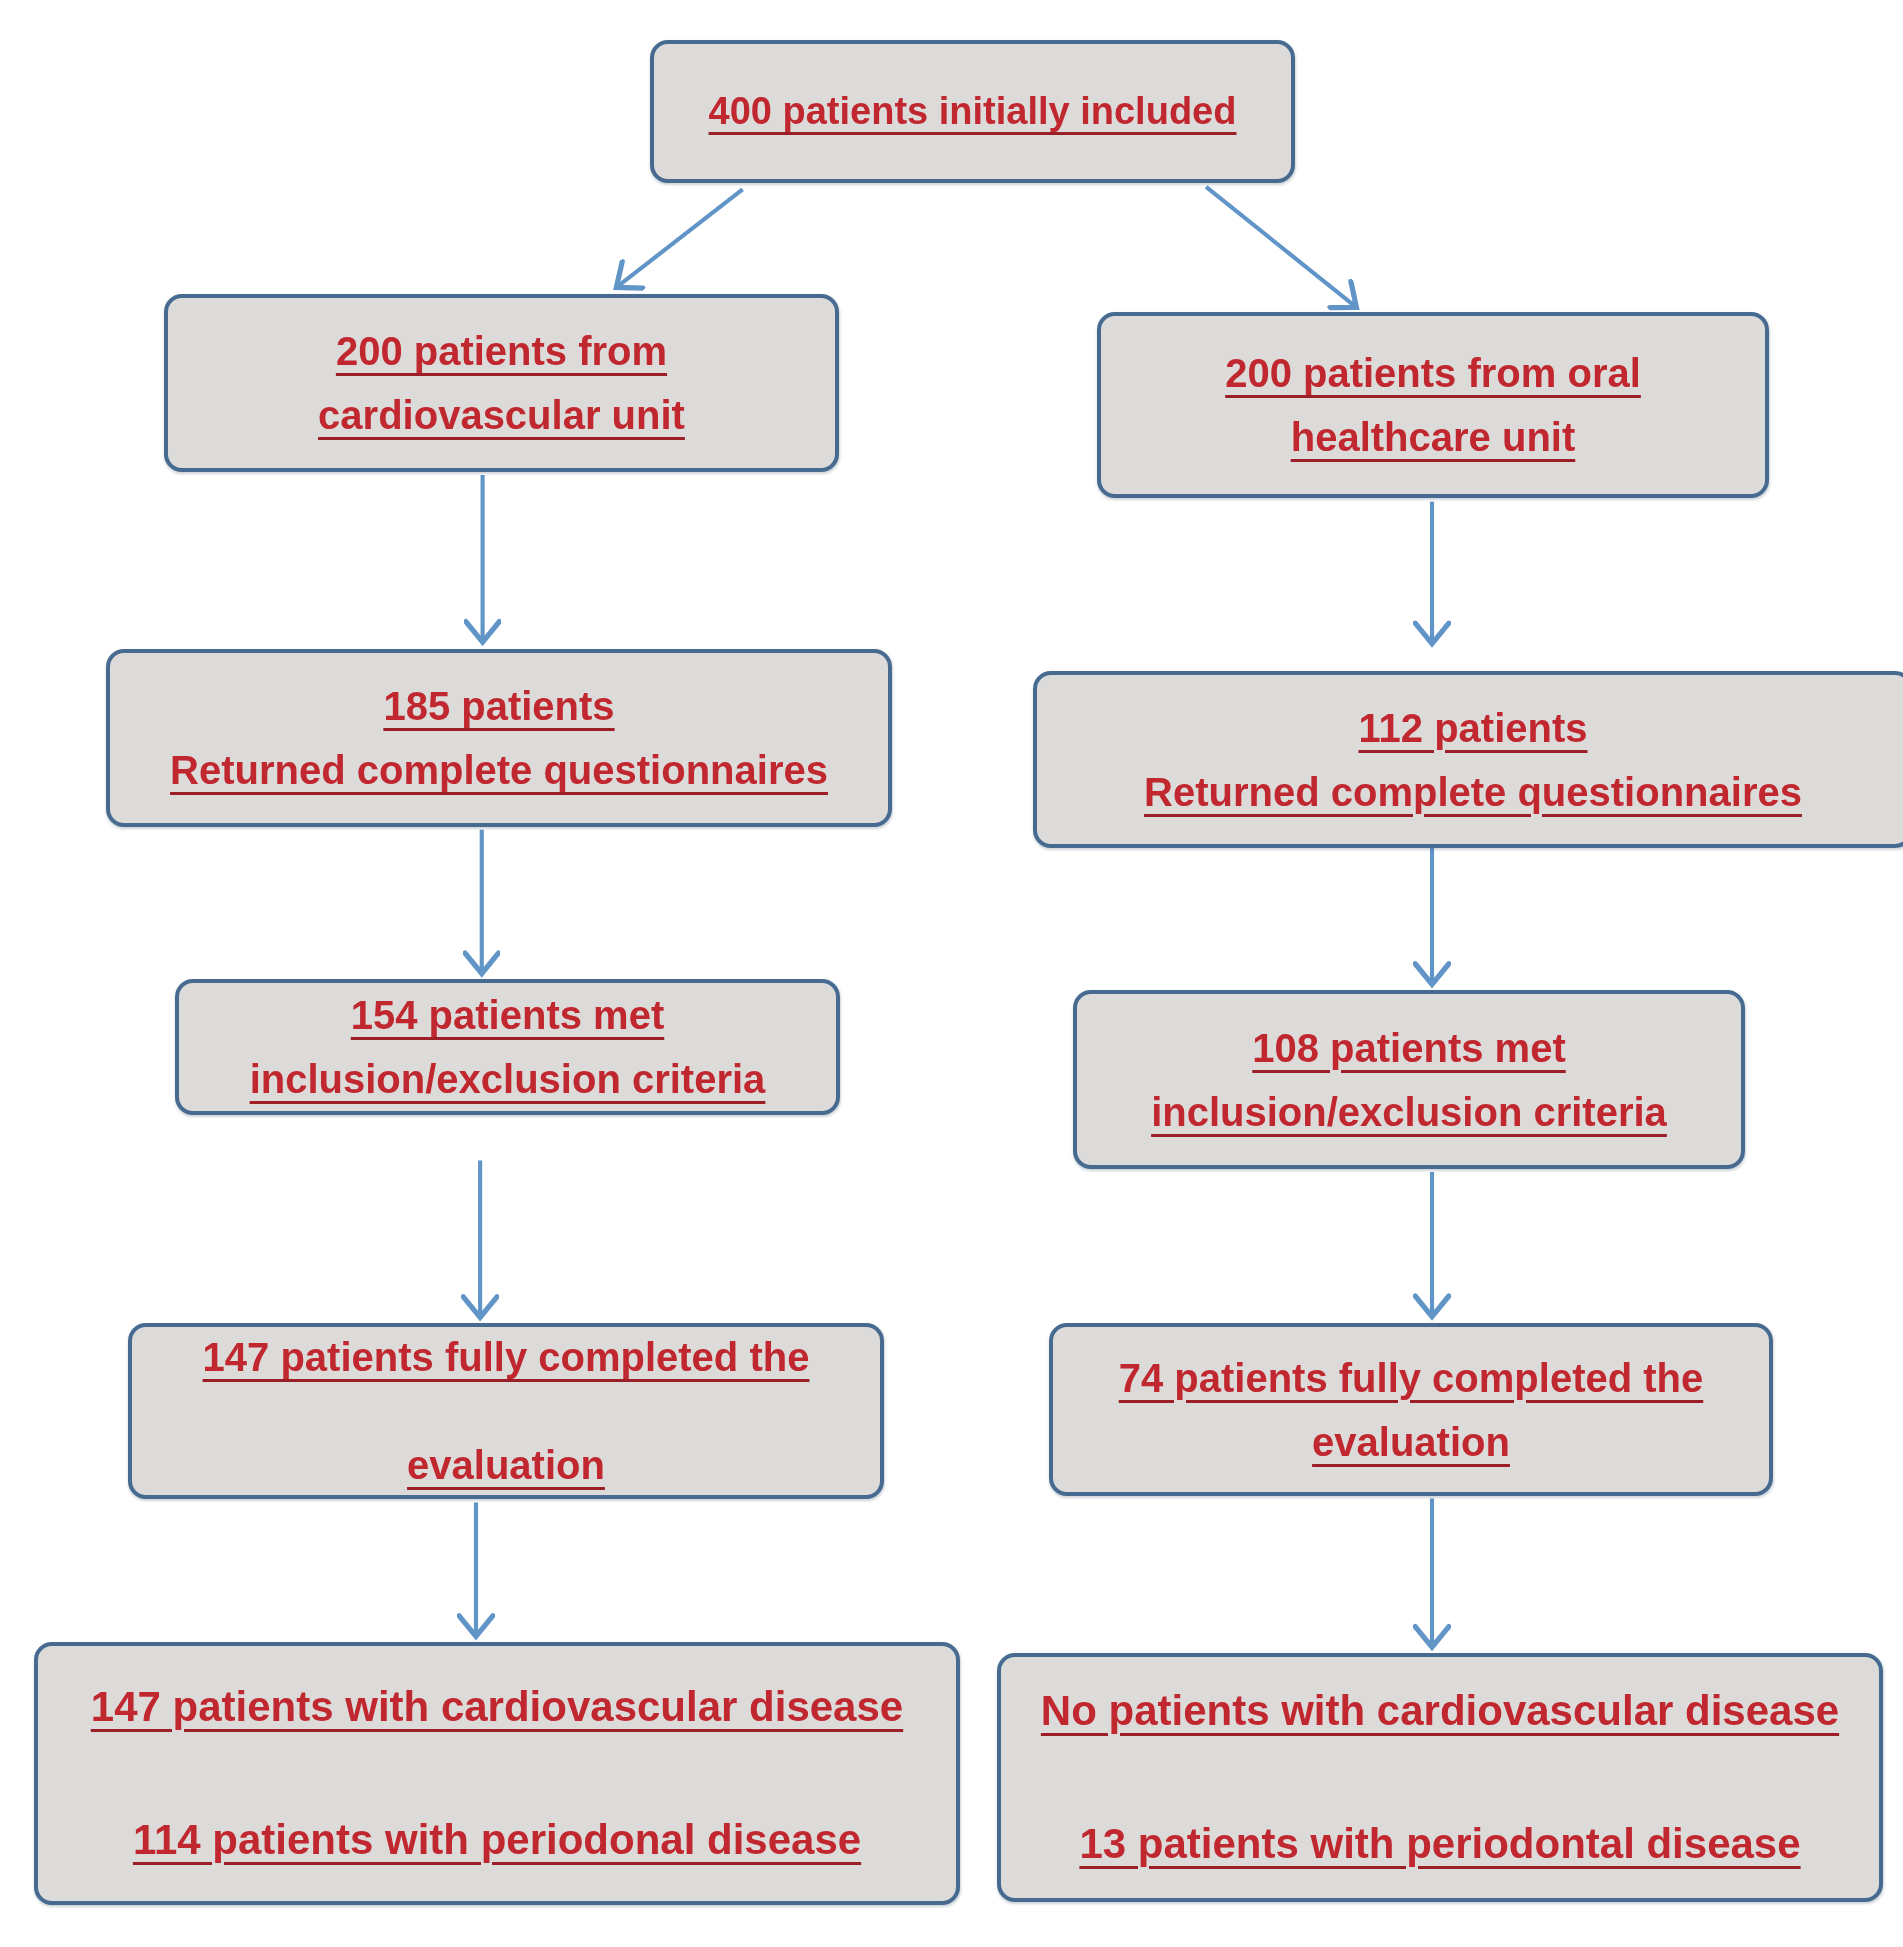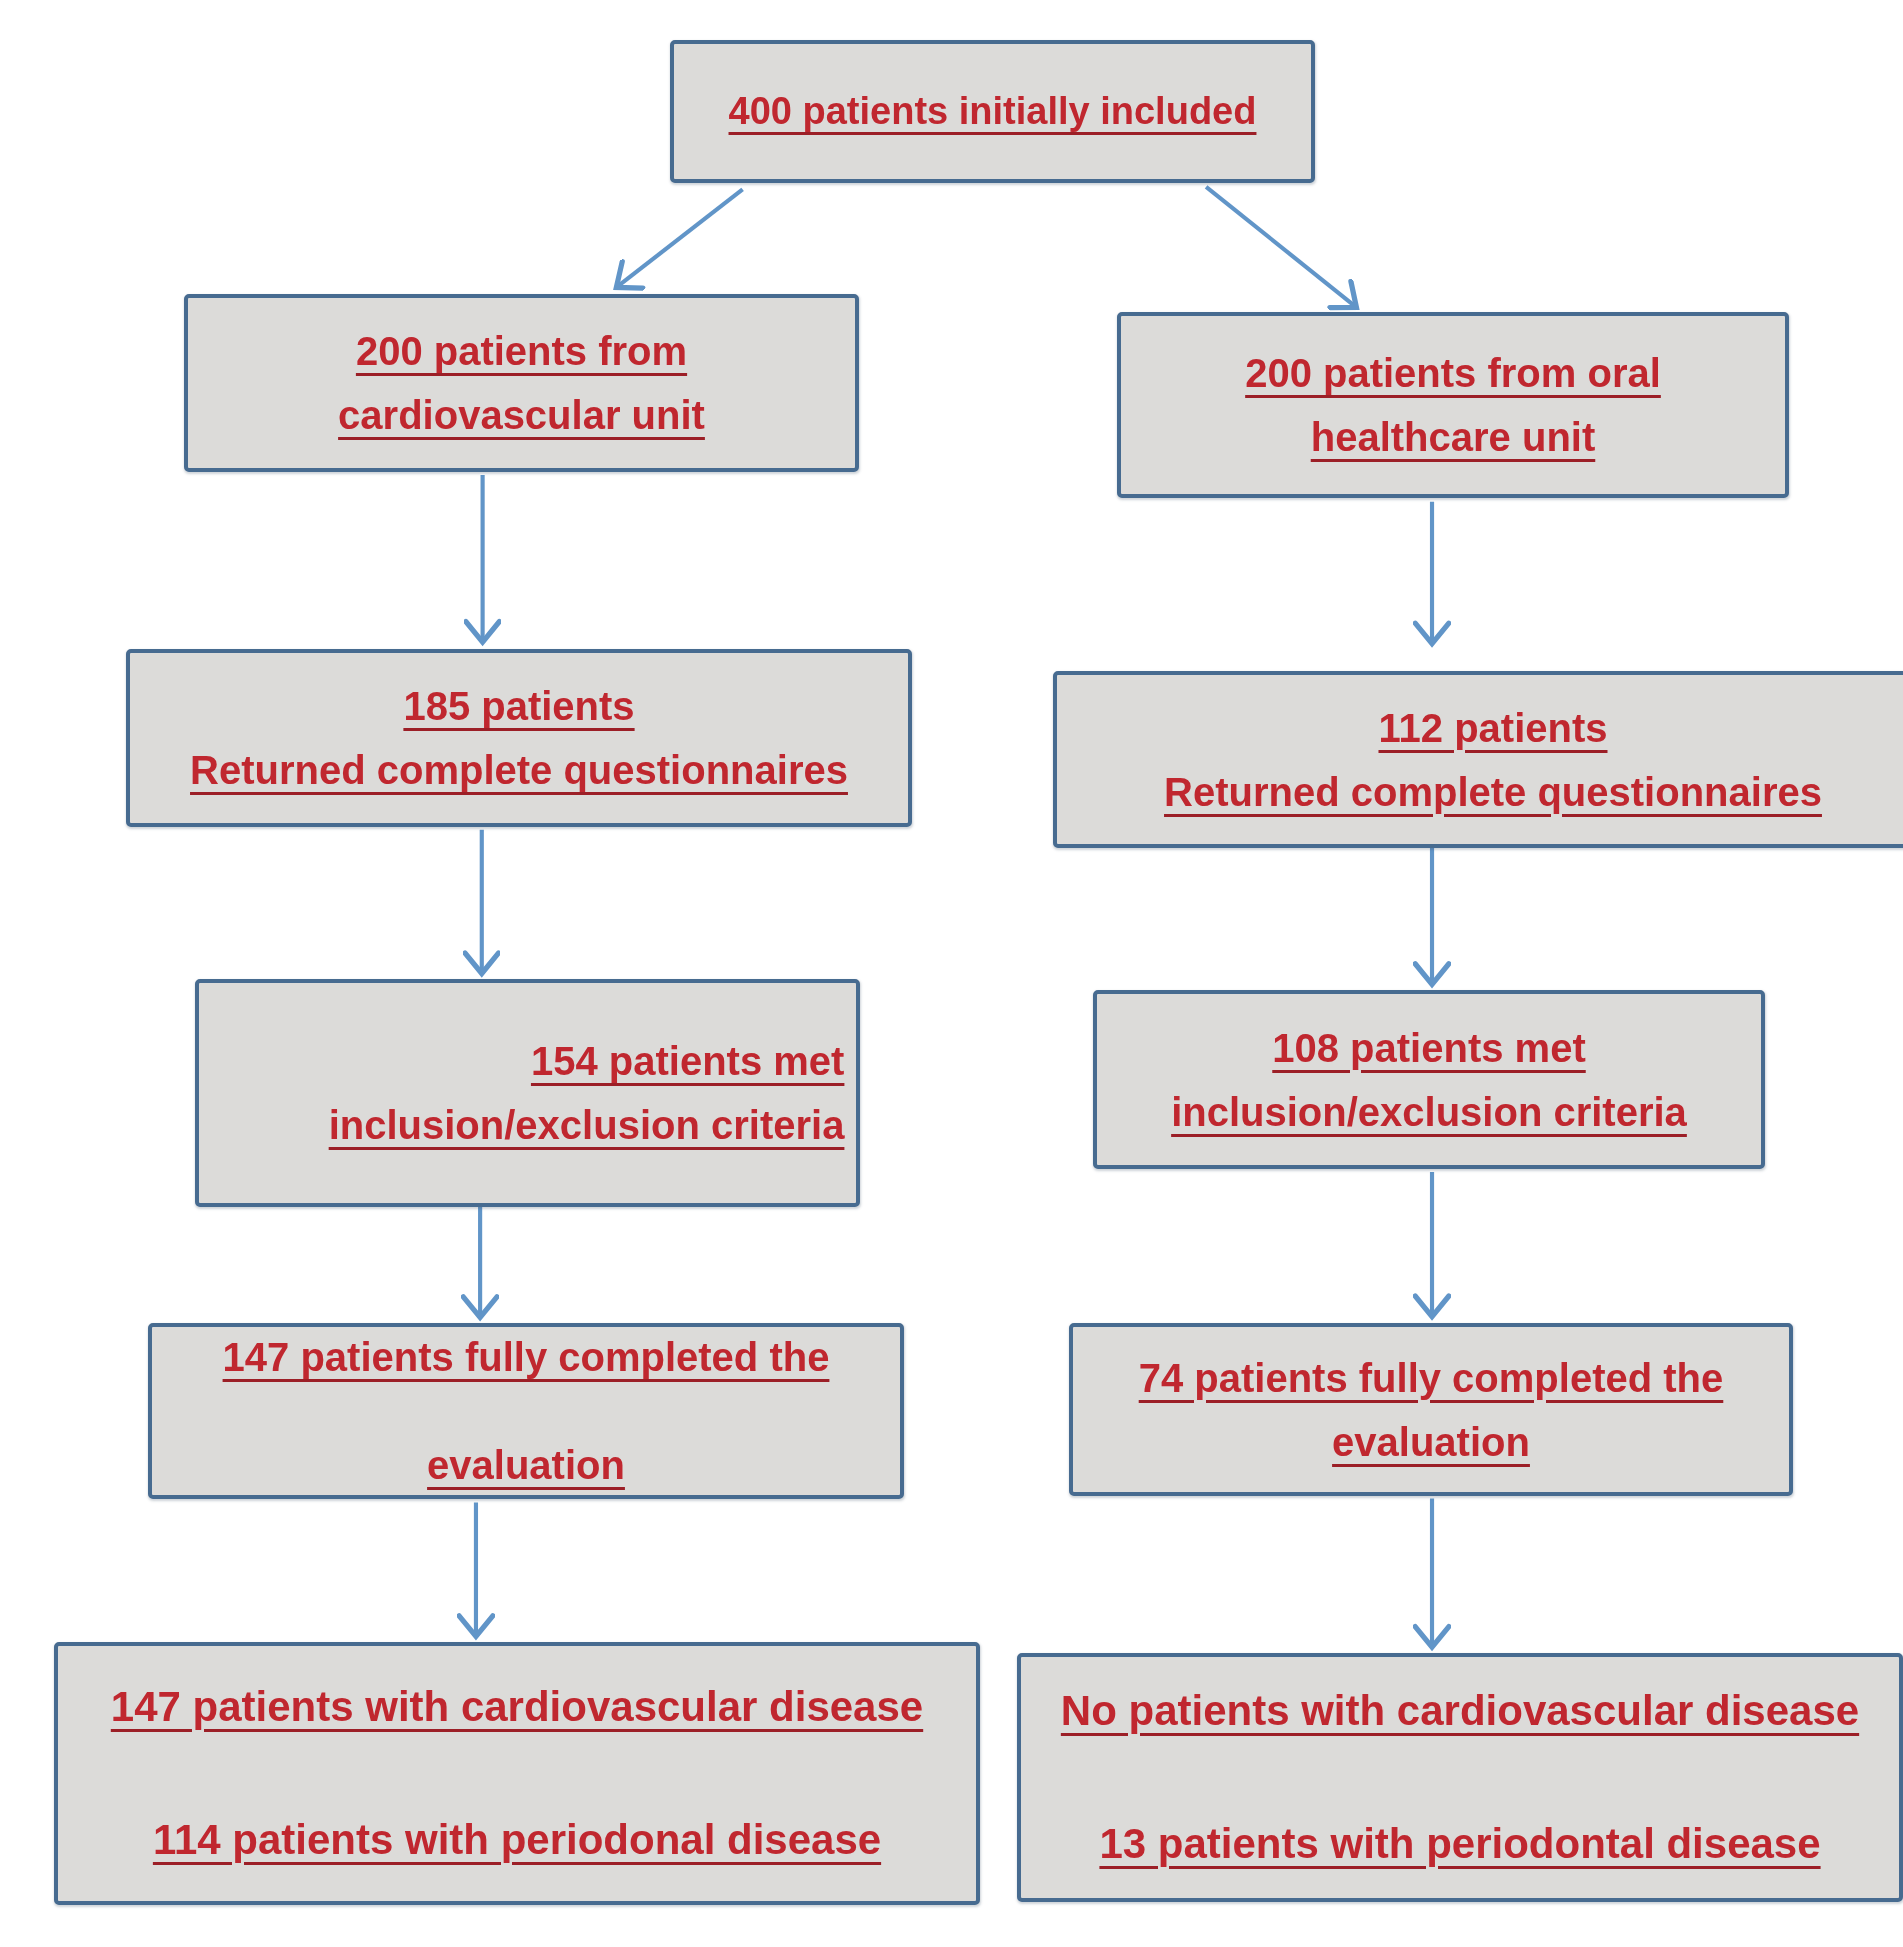--- a/index.html
+++ b/index.html
@@ -19,29 +19,28 @@
     position: absolute;
     left: 0;
     top: 0;
     pointer-events: none;
   }
   .node {
     position: absolute;
     box-sizing: border-box;
     background: #dcdbd9;
     border: 4.2px solid #476b90;
-    border-radius: 5px;
+    border-radius: 18px;
     display: flex;
     flex-direction: column;
     align-items: center;
     justify-content: center;
     text-align: center;
     padding: 8.3px 11.6px;
     box-shadow: 0.8px 1.7px 2.5px rgba(60,80,100,0.25);
-    margin-left: 20px;
   }
   .node .line {
     color: #c0272f;
     font-weight: 700;
     font-size: 40px;
     line-height: 1.6;
     white-space: nowrap;
     text-decoration: underline;
     text-decoration-color: #9c1f27;
     text-decoration-thickness: 3.3px;
@@ -100,21 +99,21 @@
   <div class="node" style="left:106px; top:649px; width:786px; height:178px;">
     <span class="line">185 patients</span>
     <span class="line">Returned complete questionnaires</span>
   </div>
 
   <div class="node" style="left:1033px; top:671px; width:880px; height:177px;">
     <span class="line">112 patients</span>
     <span class="line">Returned complete questionnaires</span>
   </div>
 
-  <div class="node" style="left:175px; top:979px; width:665px; height:228px;align-items:flex-end;">
+  <div class="node" style="left:175px; top:979px; width:665px; height:136px;">
     <span class="line">154 patients met</span>
     <span class="line">inclusion/exclusion criteria</span>
   </div>
 
   <div class="node" style="left:1073px; top:990px; width:672px; height:179px;">
     <span class="line">108 patients met</span>
     <span class="line">inclusion/exclusion criteria</span>
   </div>
 
   <div class="node" style="left:128px; top:1323px; width:756px; height:176px;gap:44px;">

